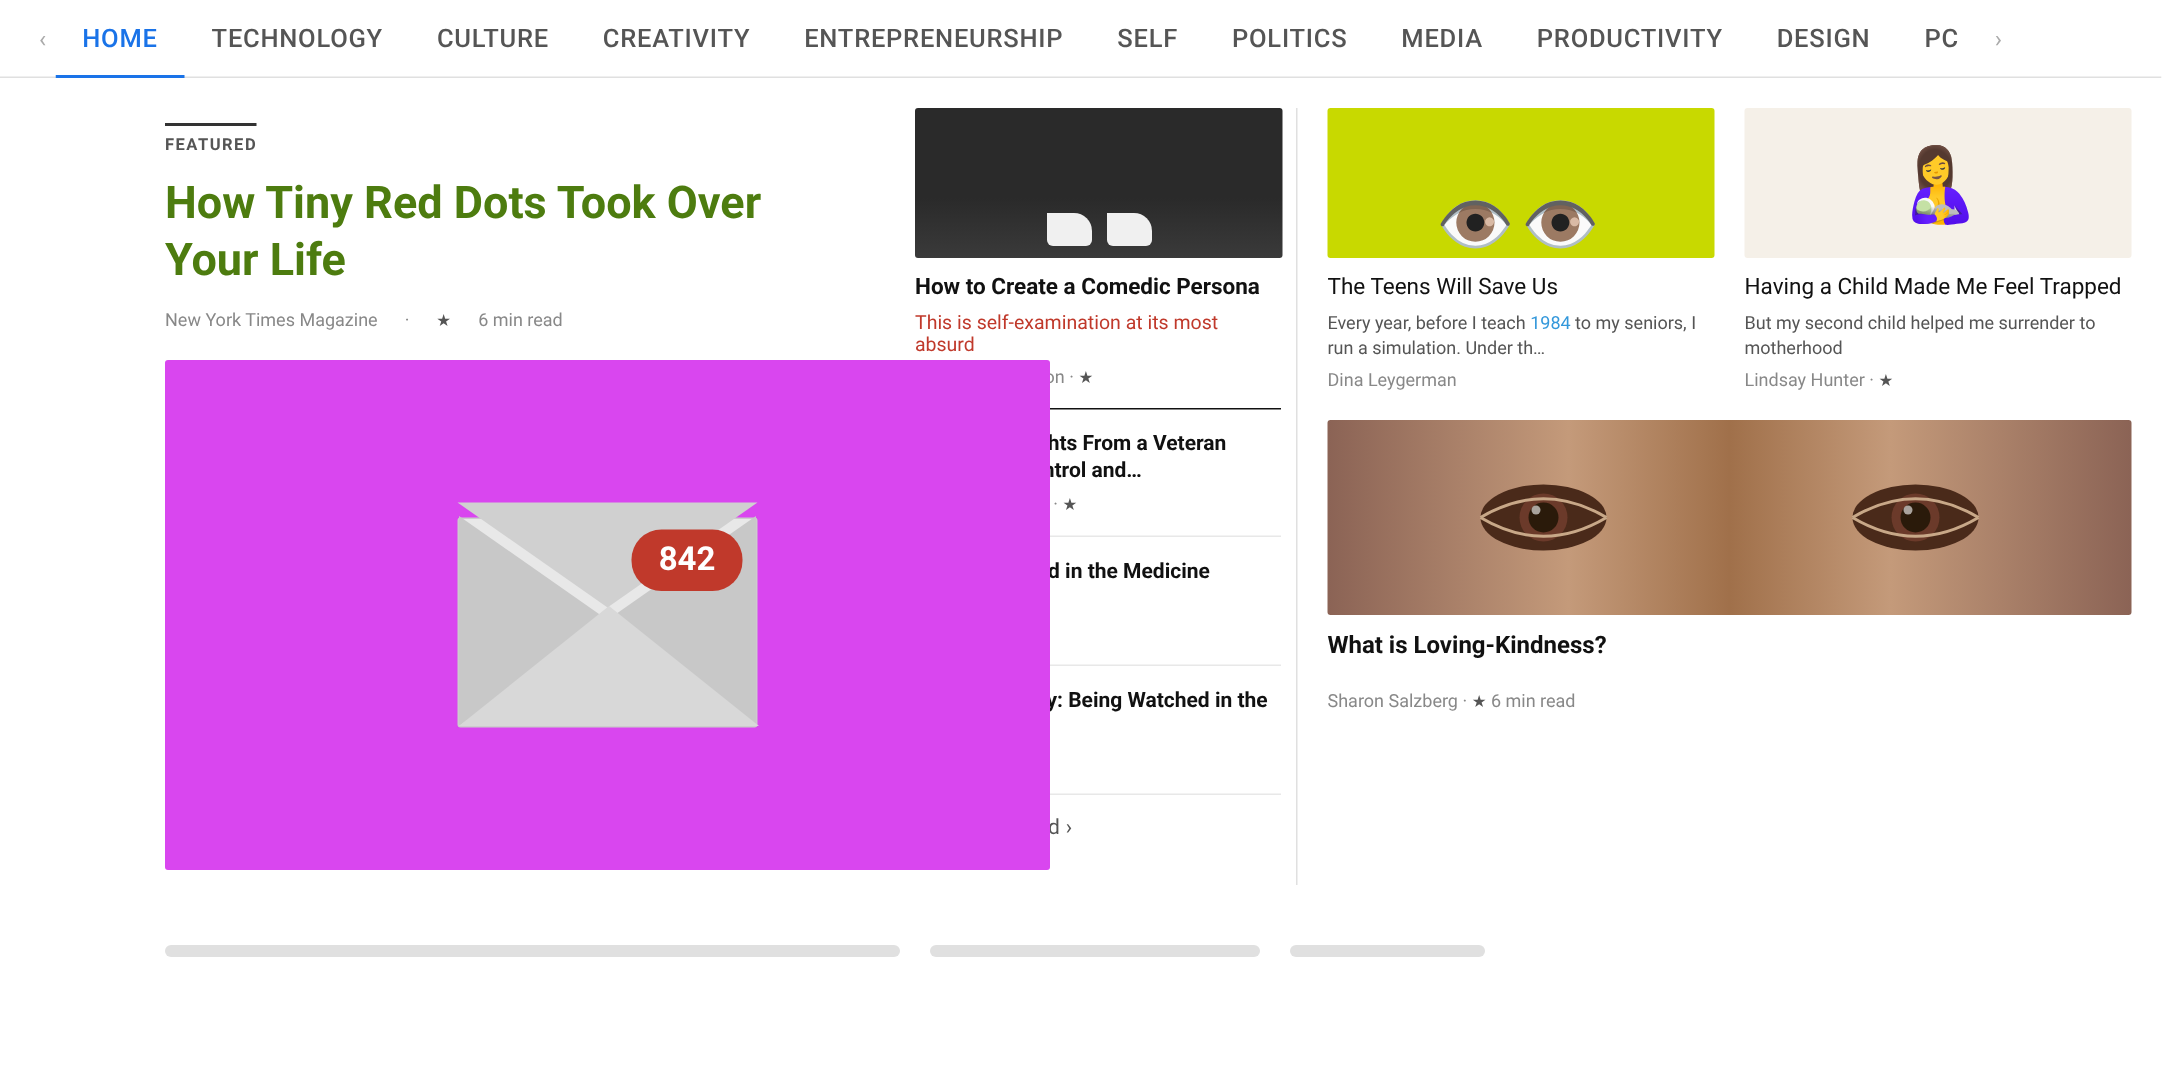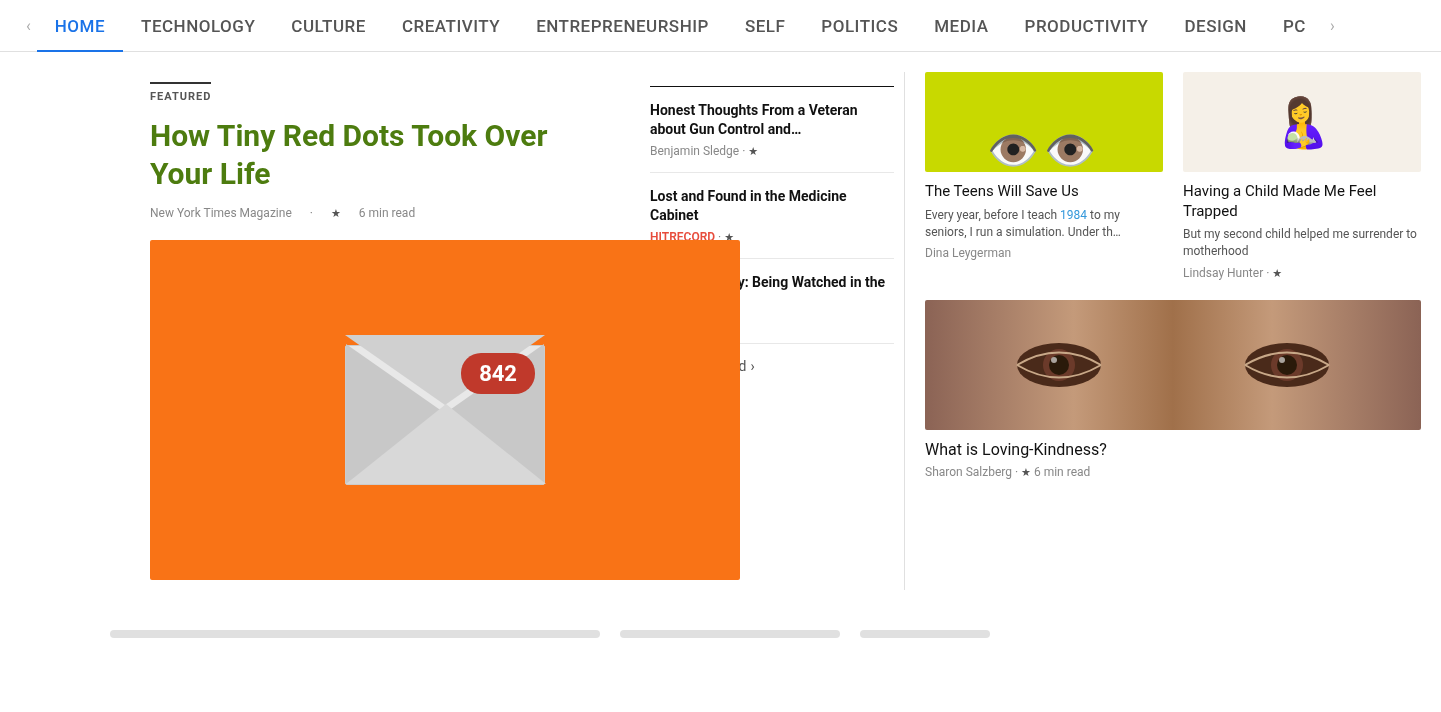--- a/index.html
+++ b/index.html
@@ -47,21 +47,20 @@
       display: flex;
       max-width: 1441px;
       padding: 20px 0;
     }
 
     
     .left-panel {
       width: 600px;
       flex-shrink: 0;
       padding: 10px 30px 10px 110px;
-      margin-left: 40px;
     }
     .featured-label {
       font-size: 11px;
       font-weight: 700;
       color: #555;
       letter-spacing: 1px;
       text-transform: uppercase;
       border-top: 2px solid #333;
       padding-top: 6px;
       margin-bottom: 14px;
@@ -86,21 +85,21 @@
       color: #888;
       display: flex;
       align-items: center;
       gap: 18px;
       margin-bottom: 20px;
     }
     .star-icon { color: #555; font-size: 11px; }
     .featured-image {
       width: 590px;
       height: 340px;
-      background: #f97316;
+      background: #d946ef;
       border-radius: 2px;
       display: flex;
       align-items: center;
       justify-content: center;
       position: relative;
       overflow: hidden;
     }
     
     .envelope-wrap {
       position: relative;
@@ -334,23 +333,23 @@
       align-items: center;
       justify-content: space-around;
       padding: 10px 20px;
     }
     .eye-svg {
       width: 90px;
       height: 60px;
     }
     .loving-title {
       font-size: 16px;
-      font-weight: 400;
+      font-weight: 700;
       color: #111;
-      margin-bottom: 6px;
+      margin-bottom: 21px;
     }
     .loving-meta {
       font-size: 12px;
       color: #888;
     }
 
     
     .bottom-skeletons {
       display: flex;
       gap: 20px;
@@ -425,20 +424,35 @@
           <div class="envelope-fold-bottom"></div>
         </div>
         <div class="envelope-flap"></div>
         <div class="badge-842">842</div>
       </div>
     </div>
   </div>
 
   <div class="middle-panel">
 
+    <div class="article-card-top">
+      <div class="article-thumb thumb-comedic">
+        <div class="shoes">
+          <div class="shoe"></div>
+          <div class="shoe"></div>
+        </div>
+      </div>
+      <div class="article-card-top-title">How to Create a Comedic Persona</div>
+      <div class="article-card-top-desc">This is self-examination at its most absurd</div>
+      <div class="article-meta-small">
+        <span>Mookie Thompson</span>
+        <span> · </span>
+        <span class="star-icon">★</span>
+      </div>
+    </div>
 
     <div class="divider-line"></div>
 
     <div class="article-list-item">
       <div class="article-list-title">Honest Thoughts From a Veteran about Gun Control and…</div>
       <div class="article-list-meta">
         <span>Benjamin Sledge</span>
         <span> · </span>
         <span class="star-icon">★</span>
       </div>

